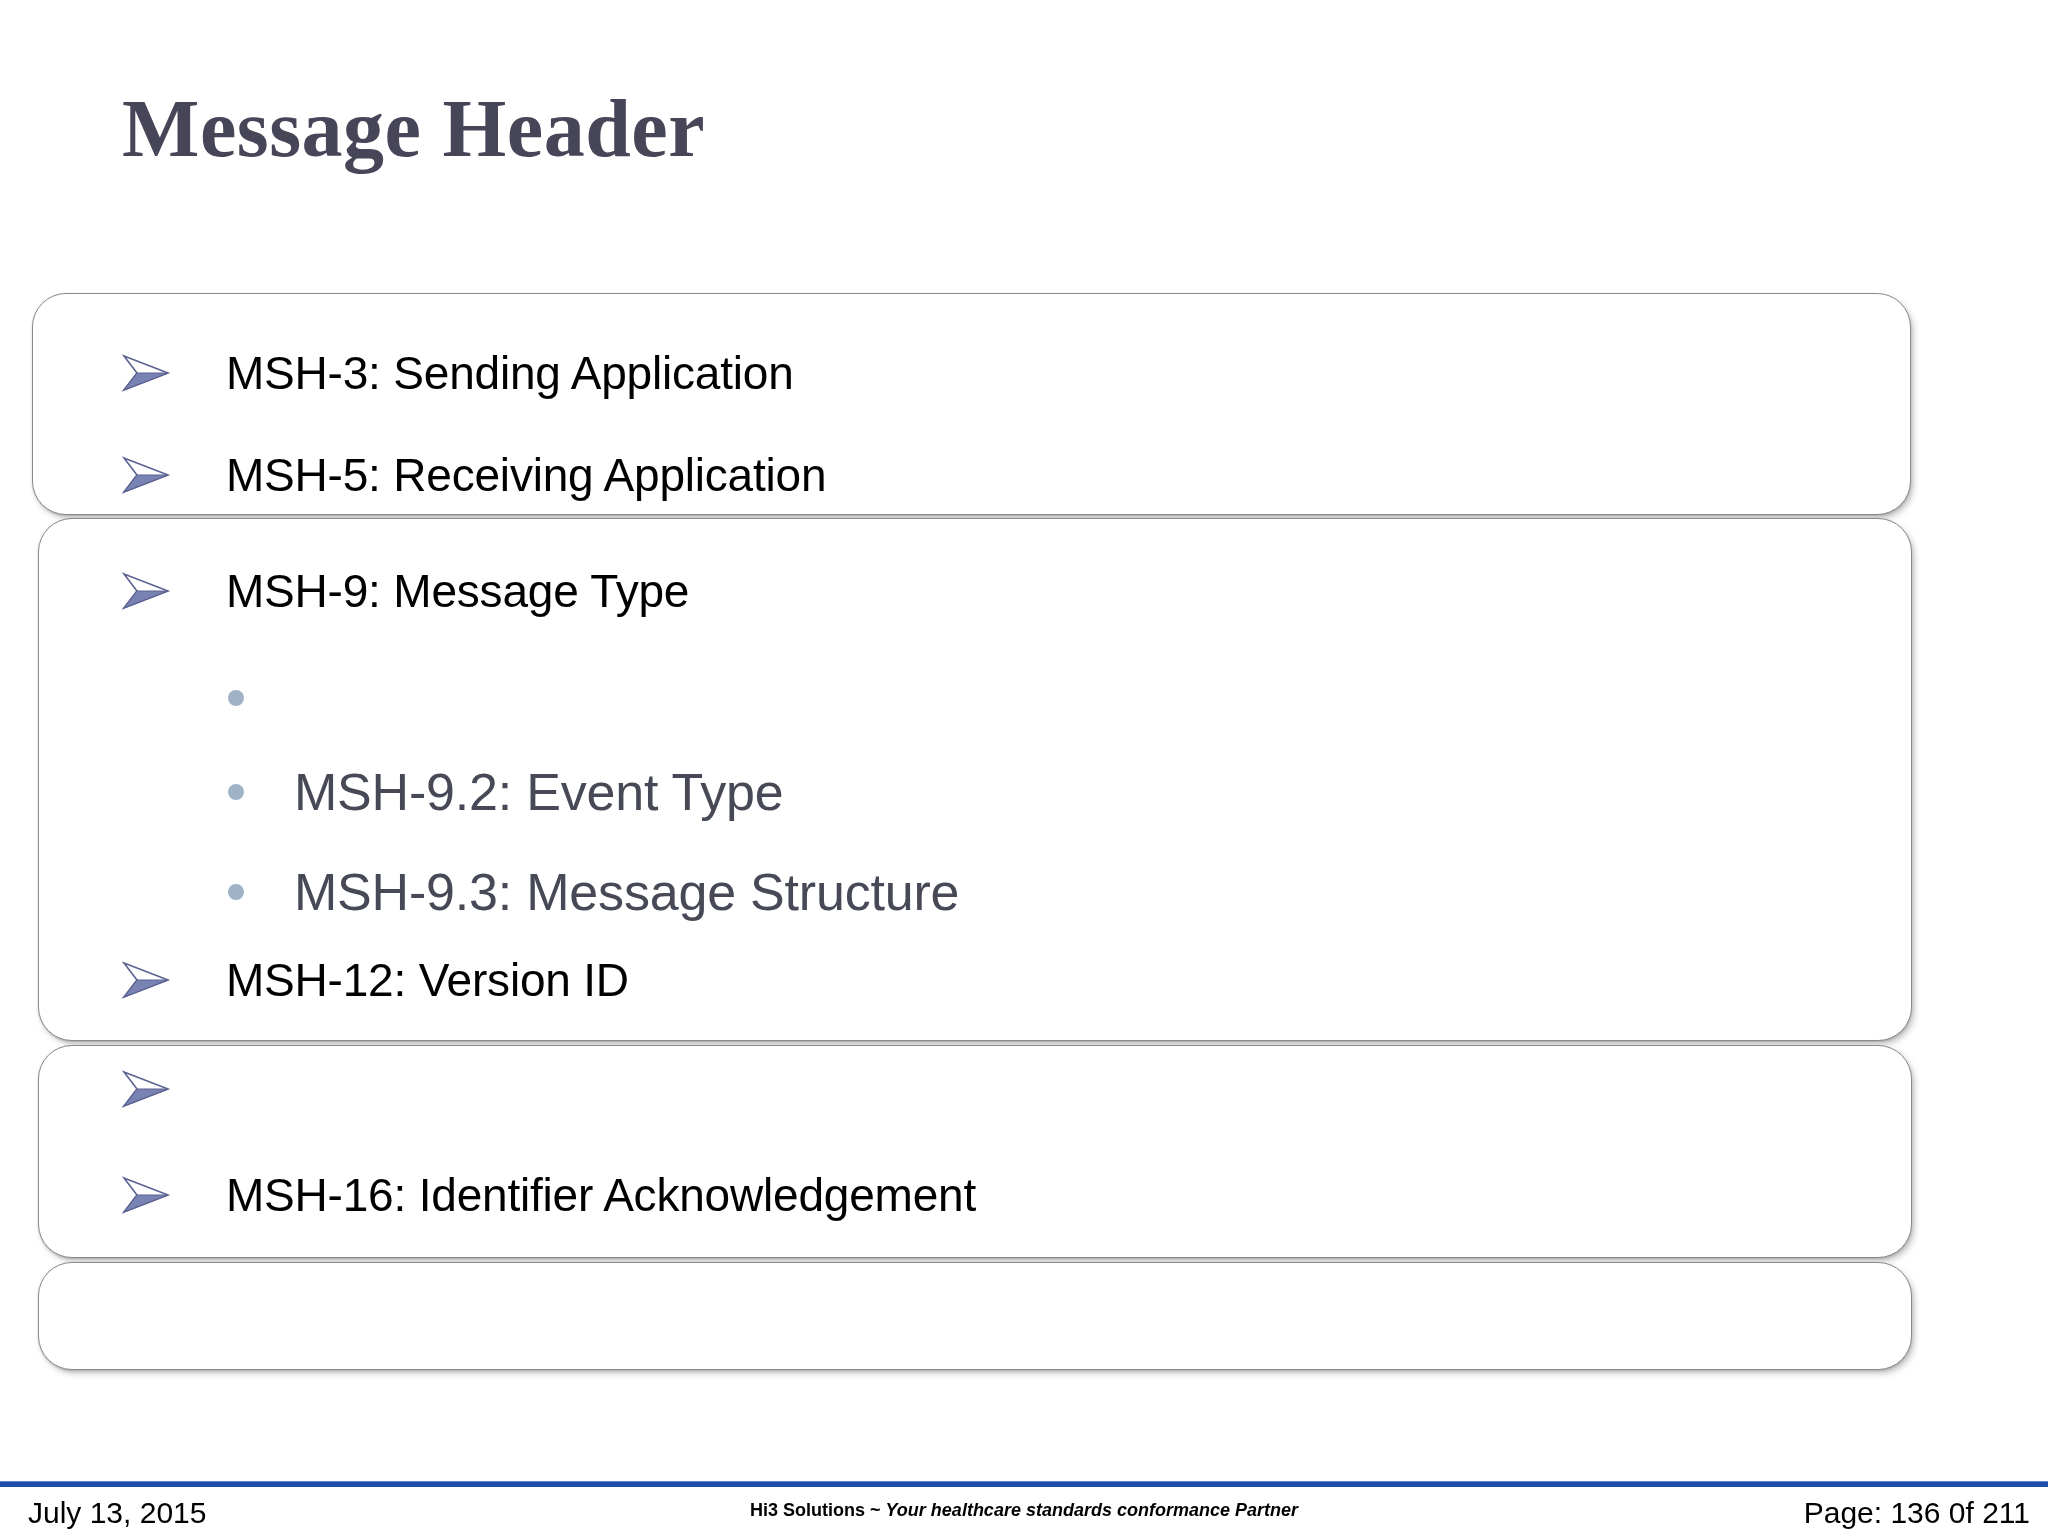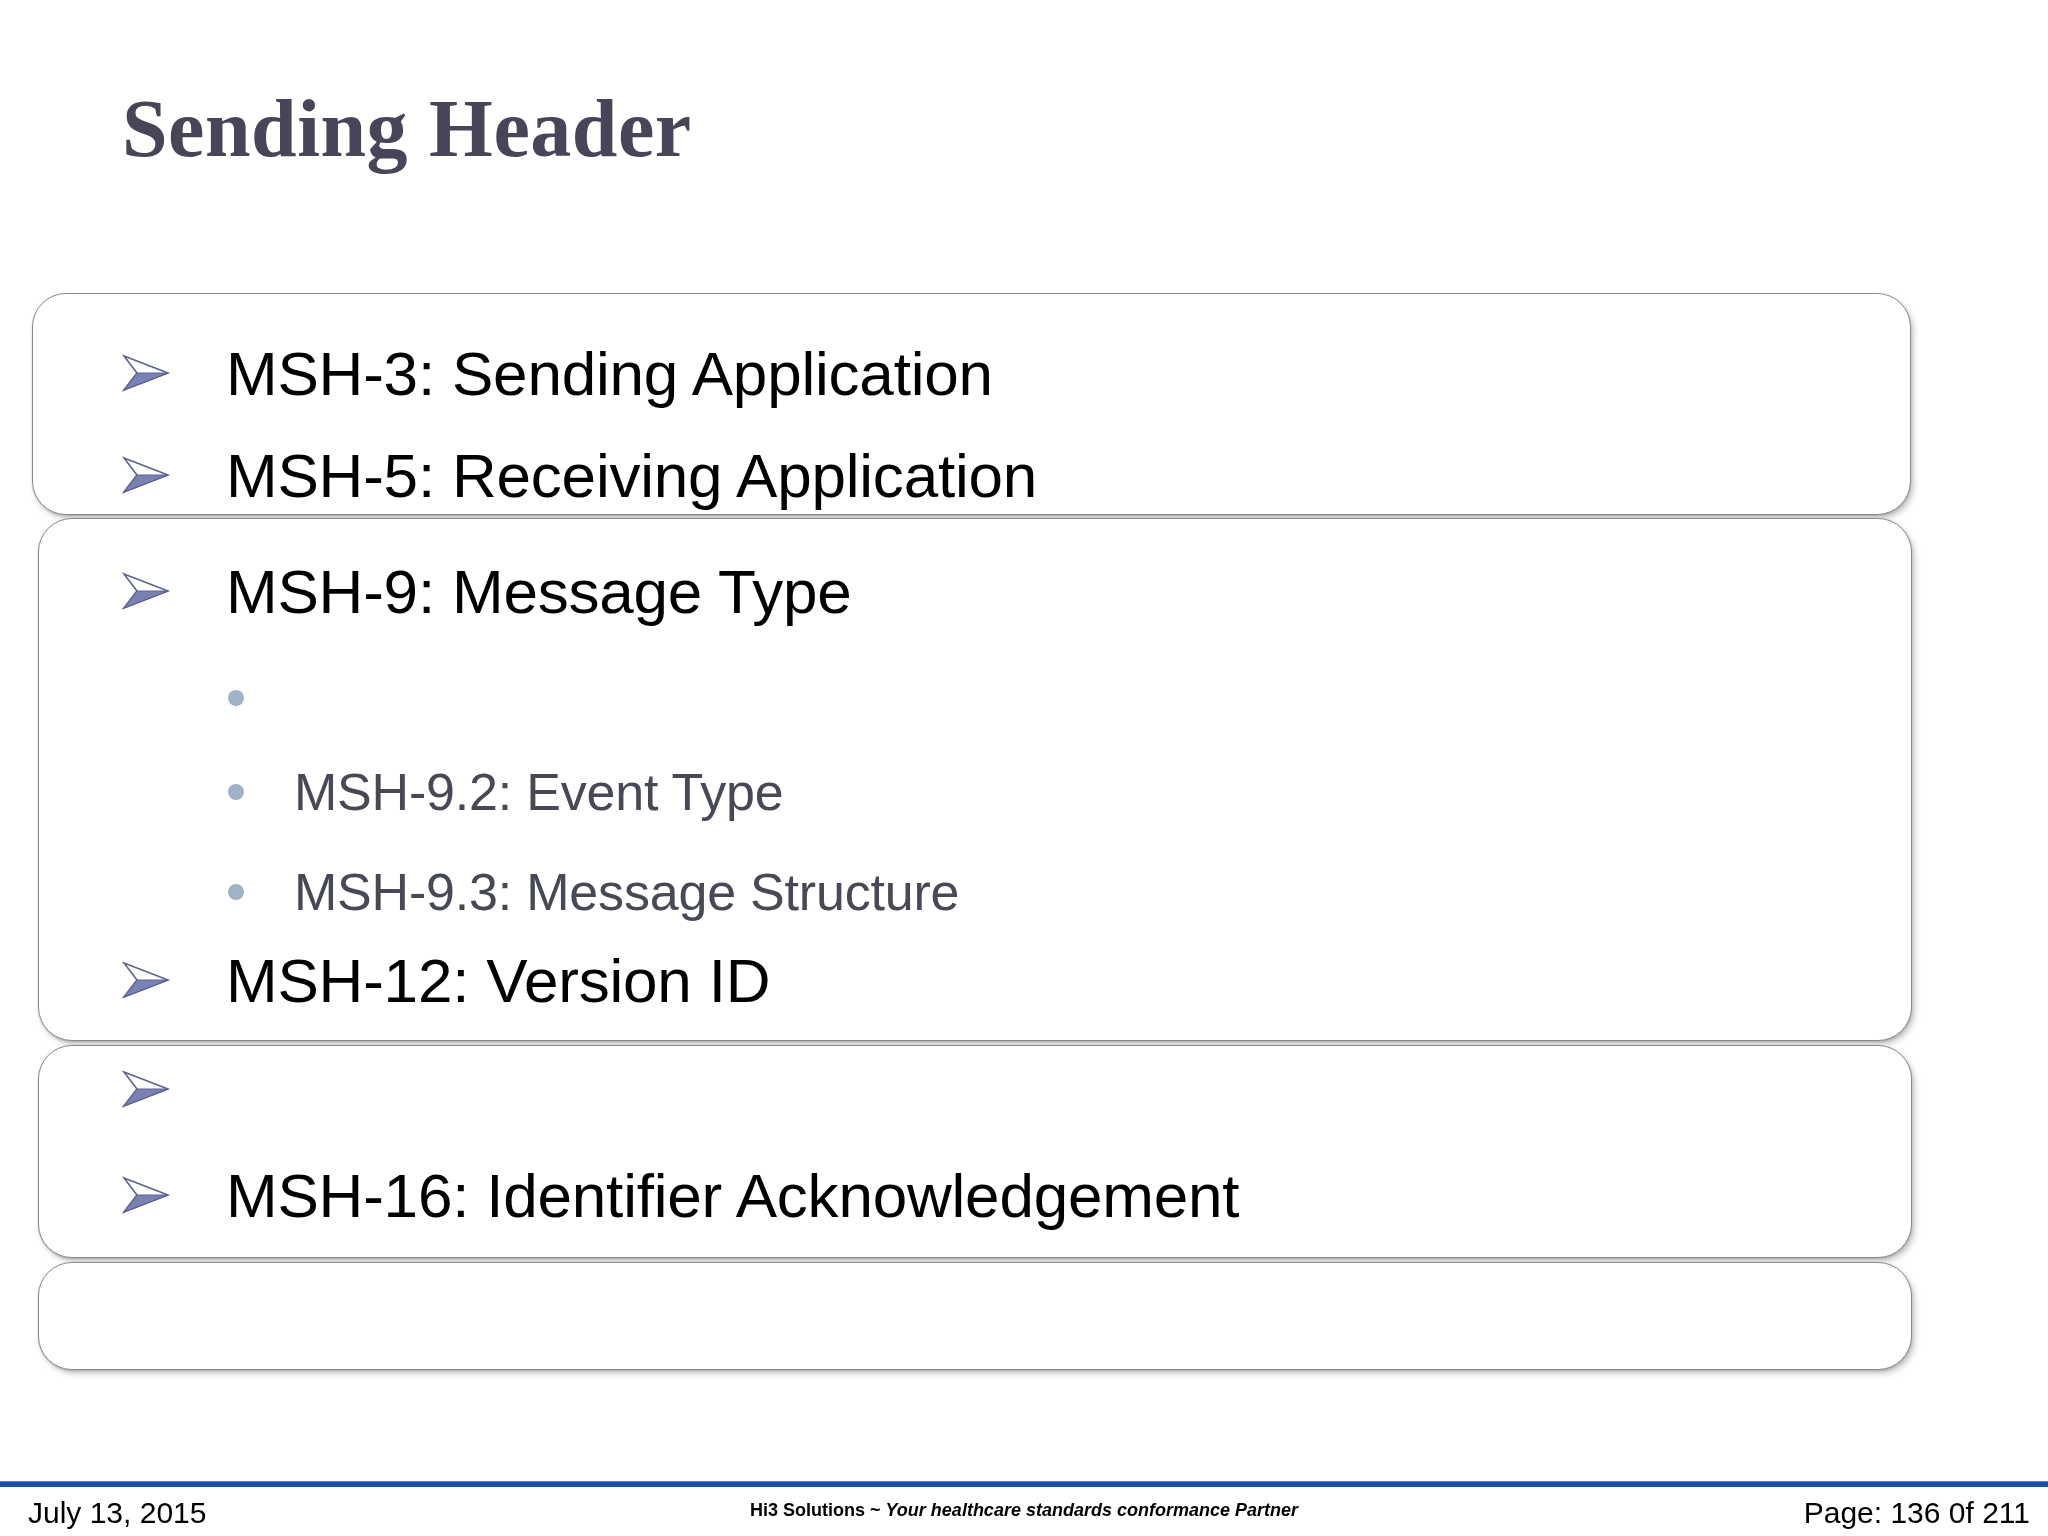--- a/index.html
+++ b/index.html
@@ -66,21 +66,21 @@
     display: flex;
     align-items: center;
     white-space: nowrap;
   }
 
   .bullet-l1 {
     left: 118px;
     height: 86px;
   }
   .bullet-l1 .bullet-text {
-    font-size: 62px;
+    font-size: 46px;
     color: #000000;
     margin-left: 54px;
     letter-spacing: -0.2px;
   }
 
   .bullet-l2 {
     left: 228px;
     height: 70px;
   }
   .bullet-l2 .bullet-text {
@@ -156,21 +156,21 @@
     font-size: 30px;
     color: #000000;
     white-space: nowrap;
   }
 </style>
 </head>
 <body>
 
 <div class="slide">
 
-  <div class="slide-title">Sending Header</div>
+  <div class="slide-title">Message Header</div>
 
   <div class="box box-1"></div>
   <div class="box box-2"></div>
   <div class="box box-3"></div>
   <div class="box box-4"></div>
 
   <div class="bullets">
 
     <div class="bullet-row bullet-l1" style="top:330px">
       <svg class="arrow-icon" viewBox="0 0 54 46">

